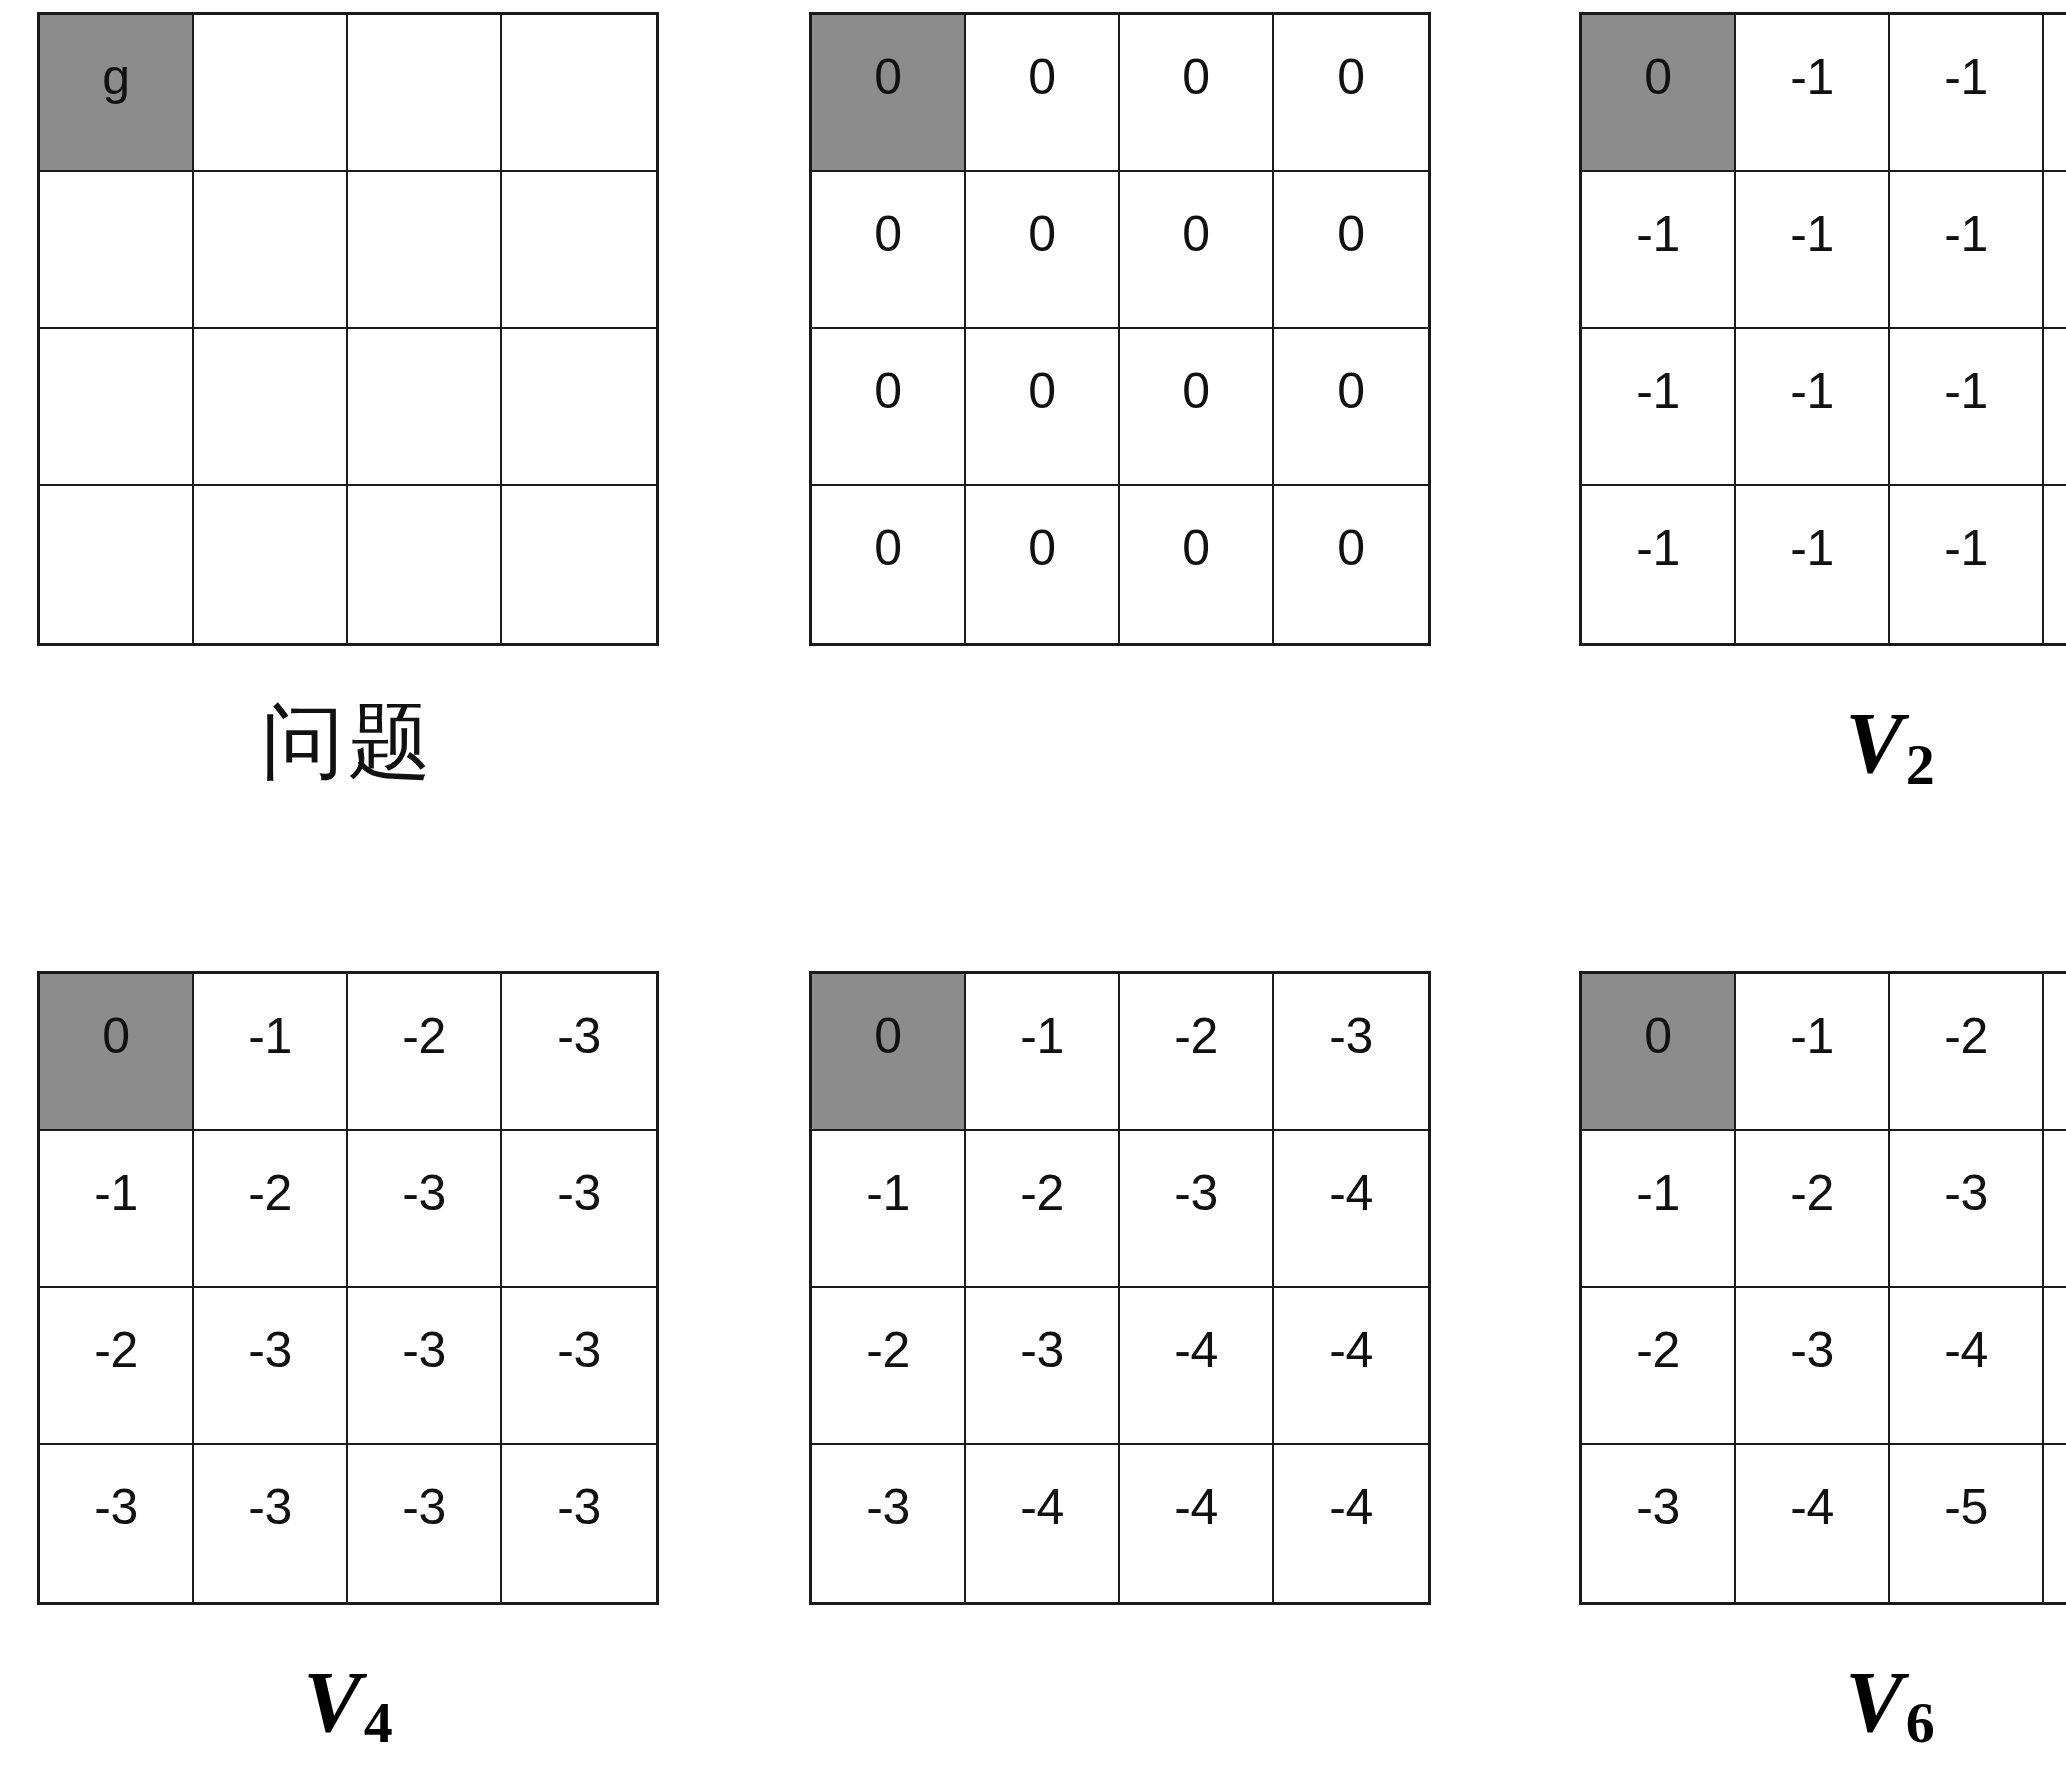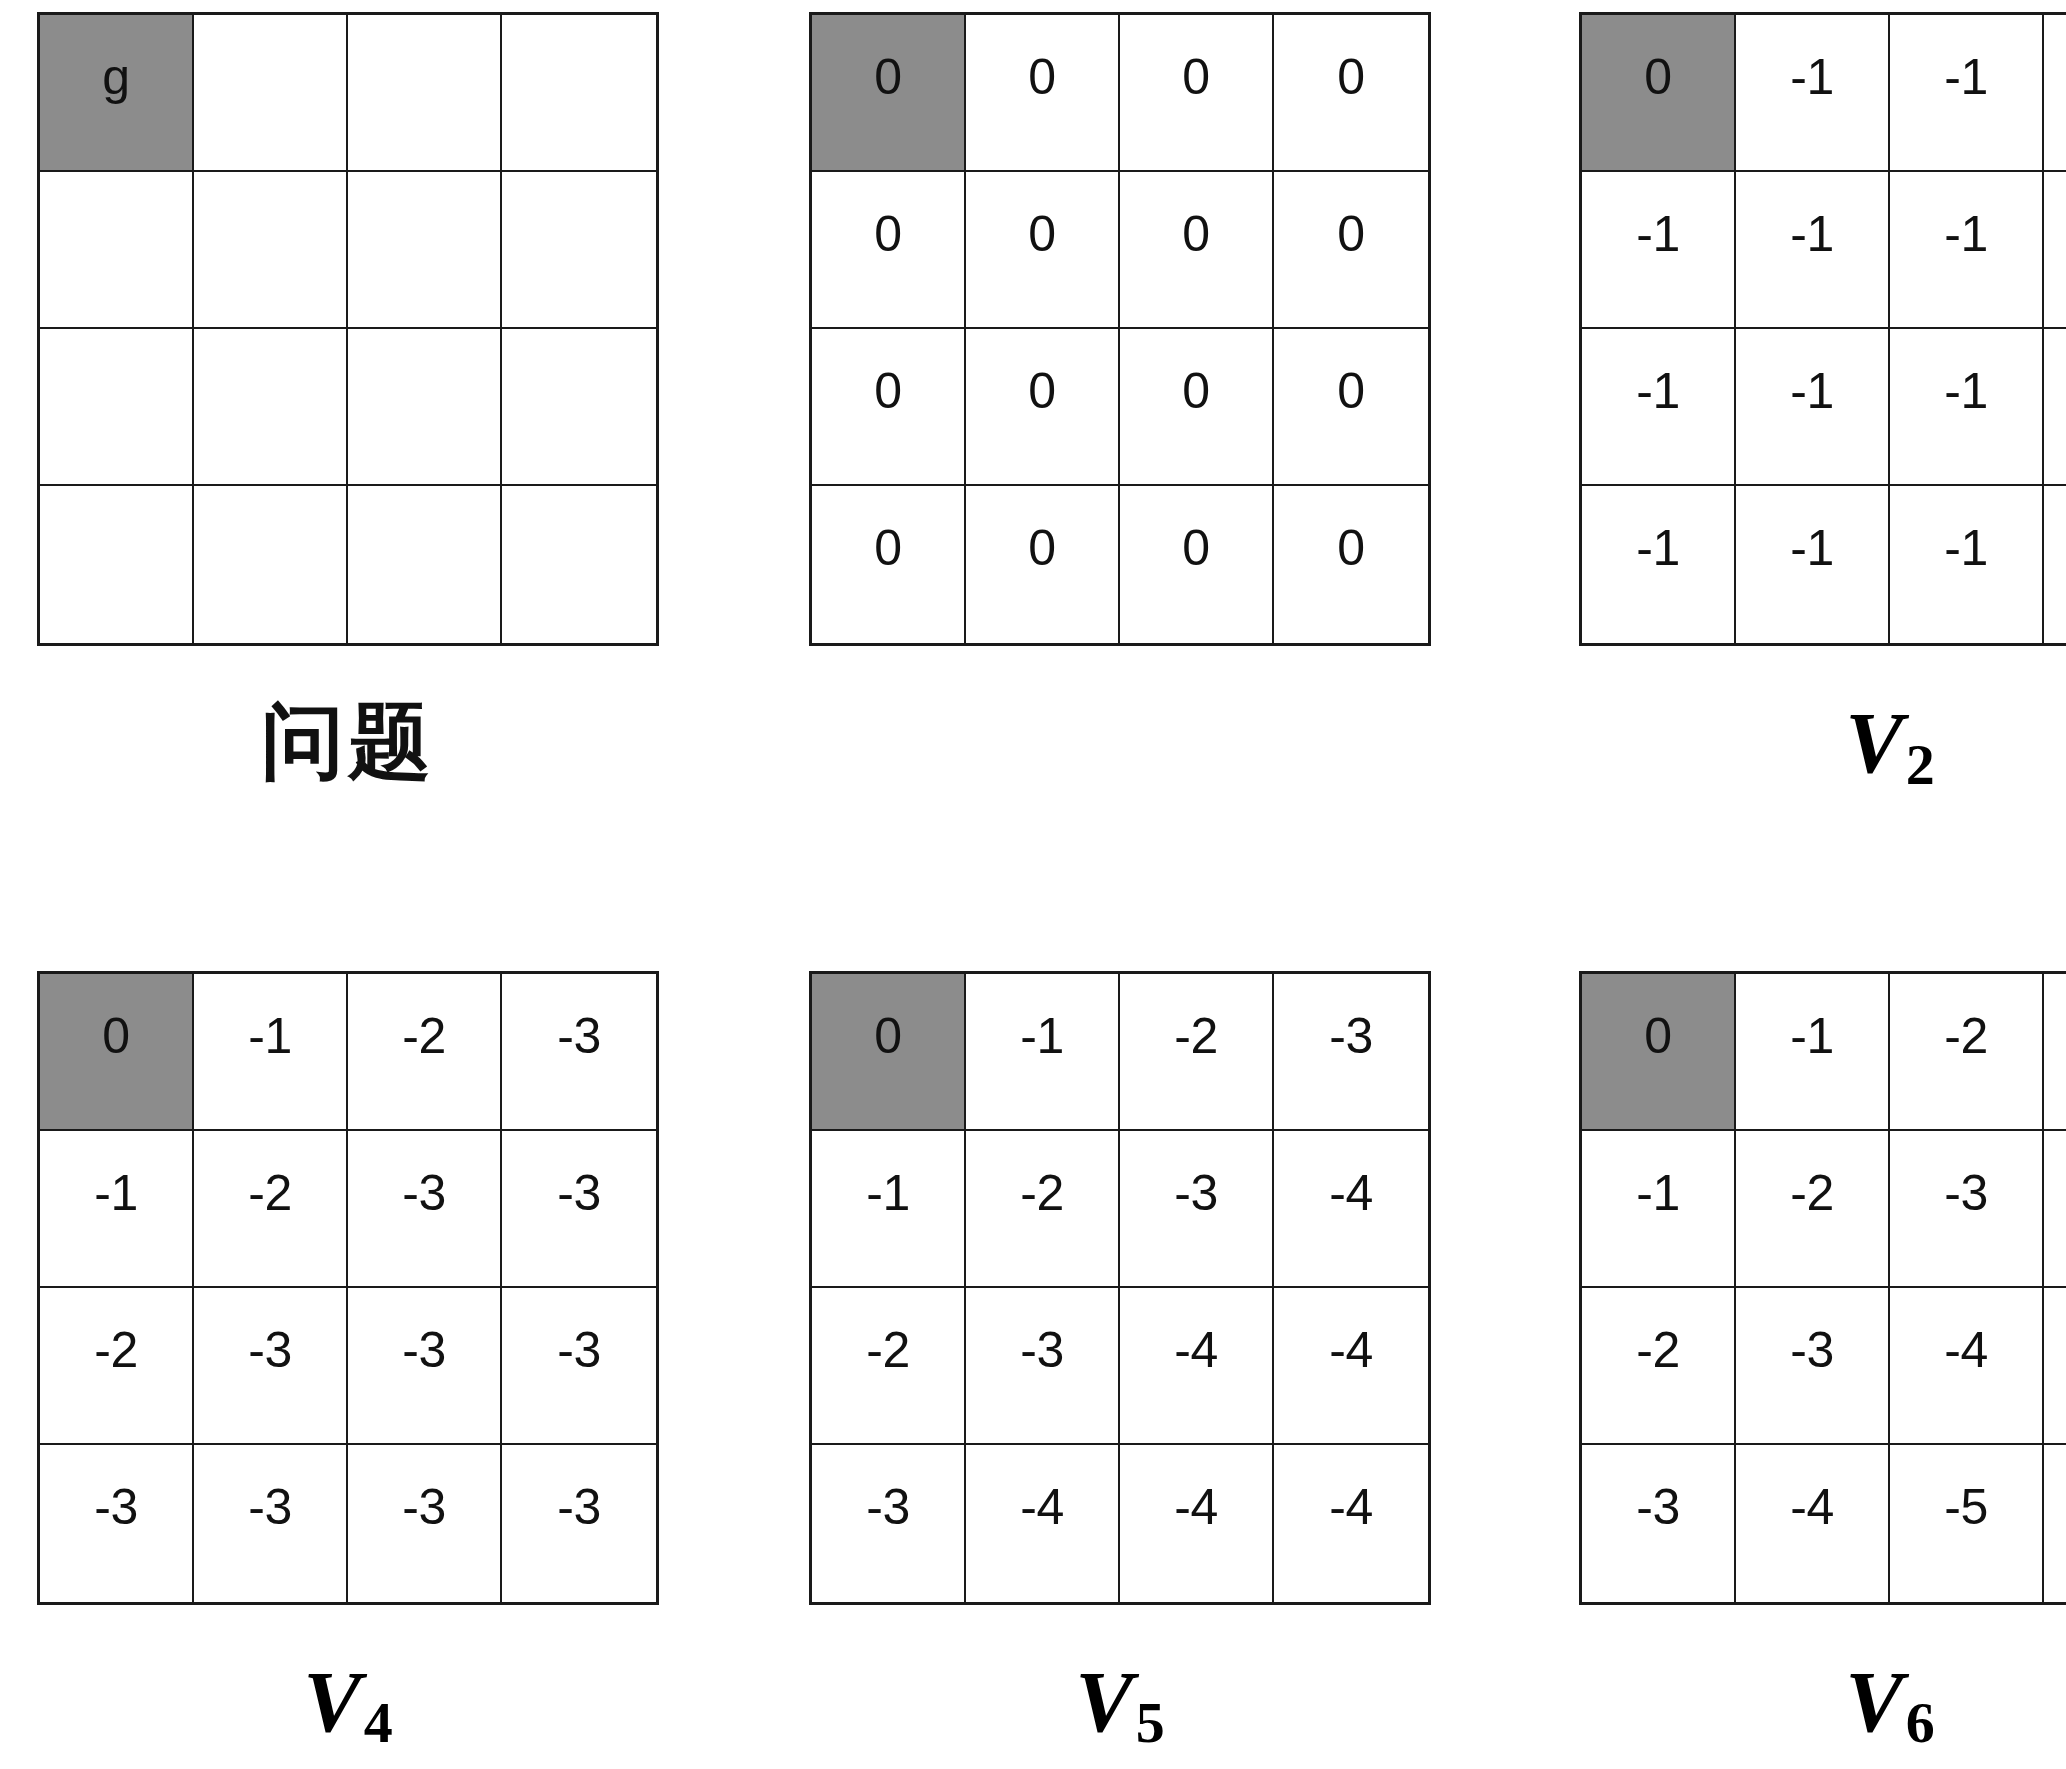--- a/index.html
+++ b/index.html
@@ -74,21 +74,21 @@
     margin-top: 43px;
     height: 107px;
     line-height: 107px;
   }
 
   .caption .cn {
     font-family: "Liberation Serif", "DejaVu Serif", serif;
     font-size: 83px;
     color: #111111;
     letter-spacing: 4.1px;
-    font-weight: 700;
+    font-weight: 400;
   }
 
   .caption .vlabel {
     display: inline-block;
     font-family: "Liberation Serif", "DejaVu Serif", serif;
     color: #000000;
   }
   .caption .vlabel .base {
     font-style: italic;
     font-weight: bold;
@@ -363,21 +363,20 @@
         <div class="cell row-last">
           <span class="val">-4</span>
         </div>
         <div class="cell row-last">
           <span class="val">-4</span>
         </div>
         <div class="cell col-last row-last">
           <span class="val">-4</span>
         </div>
       </div>
-      <div class="caption"><span class="vlabel"><span class="base">V</span><span class="sub">5</span></span></div>
     </div>
     <div class="panel" id="panel-6">
       <div class="grid">
         <div class="cell shaded">
           <span class="val">0</span>
         </div>
         <div class="cell">
           <span class="val">-1</span>
         </div>
         <div class="cell">

